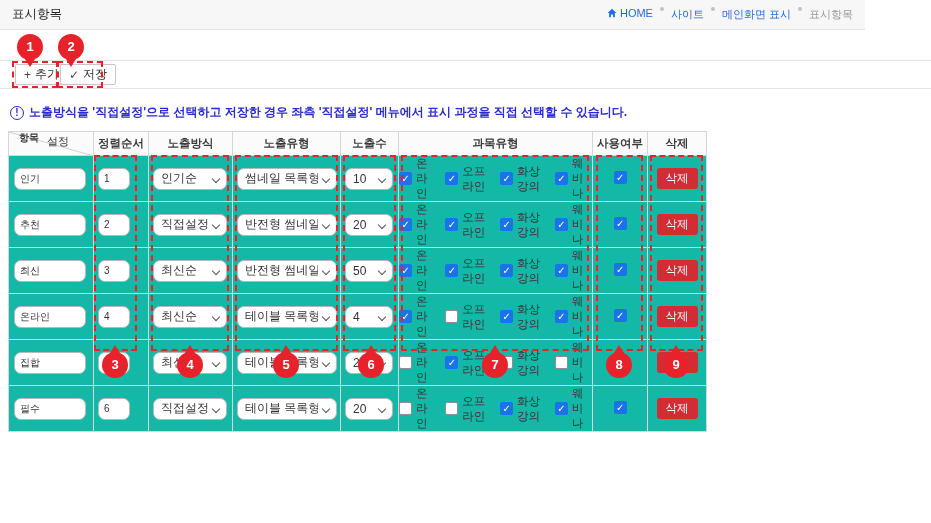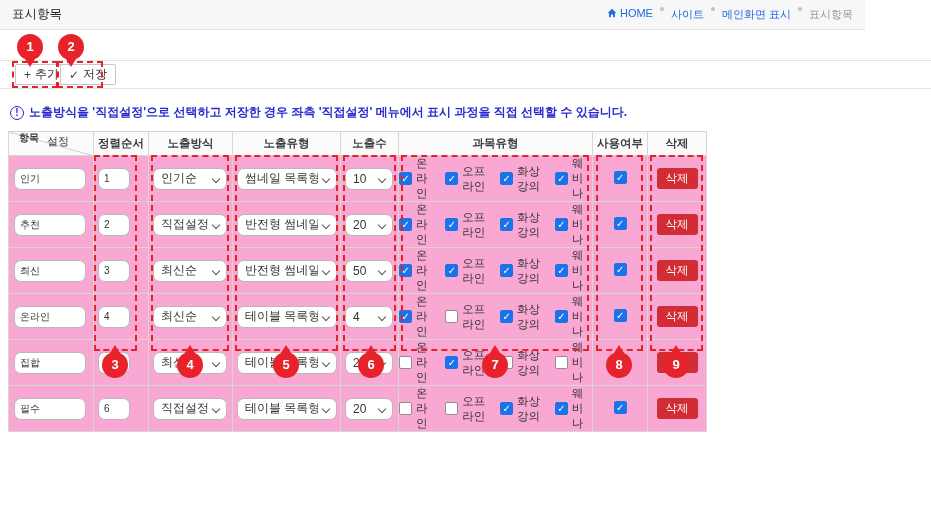--- a/index.html
+++ b/index.html
@@ -40,21 +40,21 @@
   
   .notice { position:absolute; left:10px; top:104px; display:flex; align-items:center; gap:5px;
             color:#2a2ad0; font-size:12px; font-weight:600; }
   .notice-ico { width:14px; height:14px; min-width:14px; border:1.5px solid #2a2ad0; border-radius:50%;
                 color:#2a2ad0; font-size:10px; font-weight:bold; text-align:center; line-height:11px; }
 
   
   .grid { position:absolute; left:8px; top:131px; width:698px; border-collapse:collapse; table-layout:fixed; }
   .grid th, .grid td { border:1px solid #d6d6d6; padding:0; vertical-align:middle; }
   .grid th { height:24px; background:#fbfbfb; font-size:11.5px; font-weight:600; color:#3a3a3a; text-align:center; }
-  .grid td { height:32px; background:#f9a8d4;margin-top:33px; }
+  .grid td { height:32px; background:#14b8a6;margin-top:33px; }
   th.corner { position:relative; }
   th.corner svg { position:absolute; left:0; top:0; }
   .corner-tr { position:absolute; right:24px; top:2px; font-size:11px; font-weight:400; color:#3a3a3a; }
   .corner-bl { position:absolute; left:10px; bottom:10px; font-size:10px; font-weight:600; color:#3a3a3a; }
 
   .txt { border:1px solid #b9b9b9; border-radius:7px; height:22px; font-size:10px; padding:0 5px;
          color:#333; background:#fff; font-family:inherit; }
   .name-input { width:72px; margin-left:5px; }
   .order-input { width:32px; margin-left:4px; }
 

